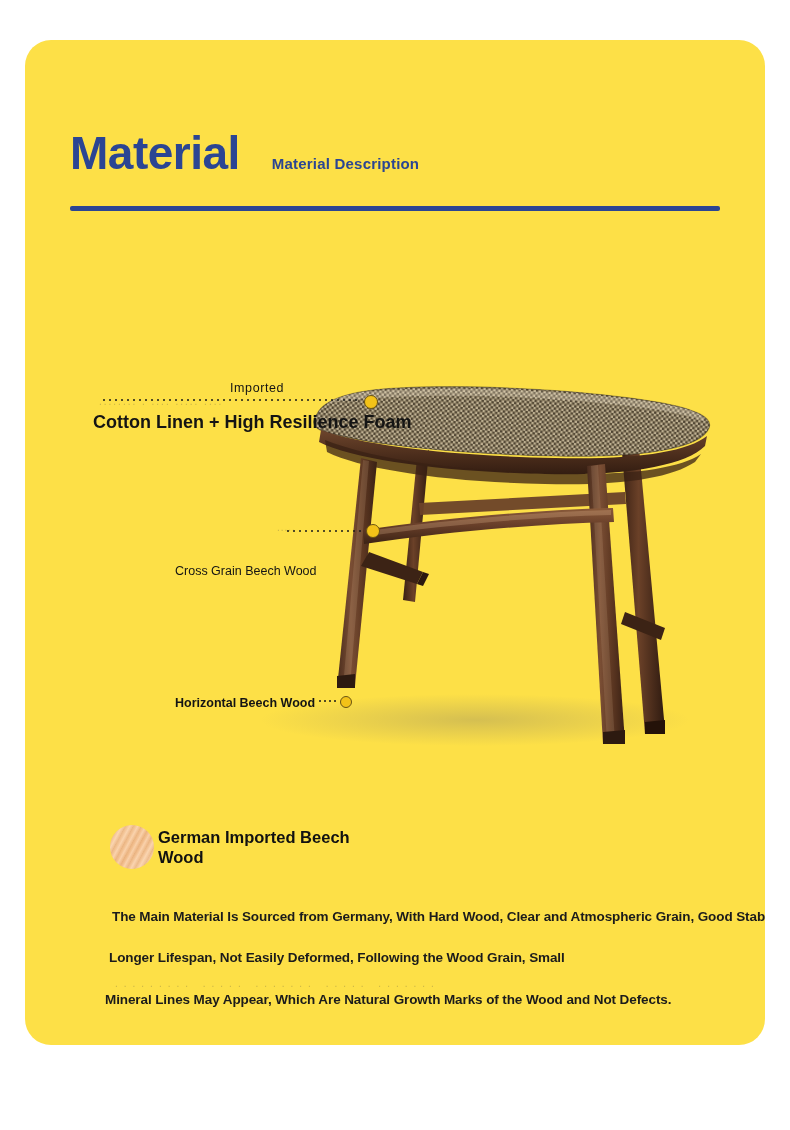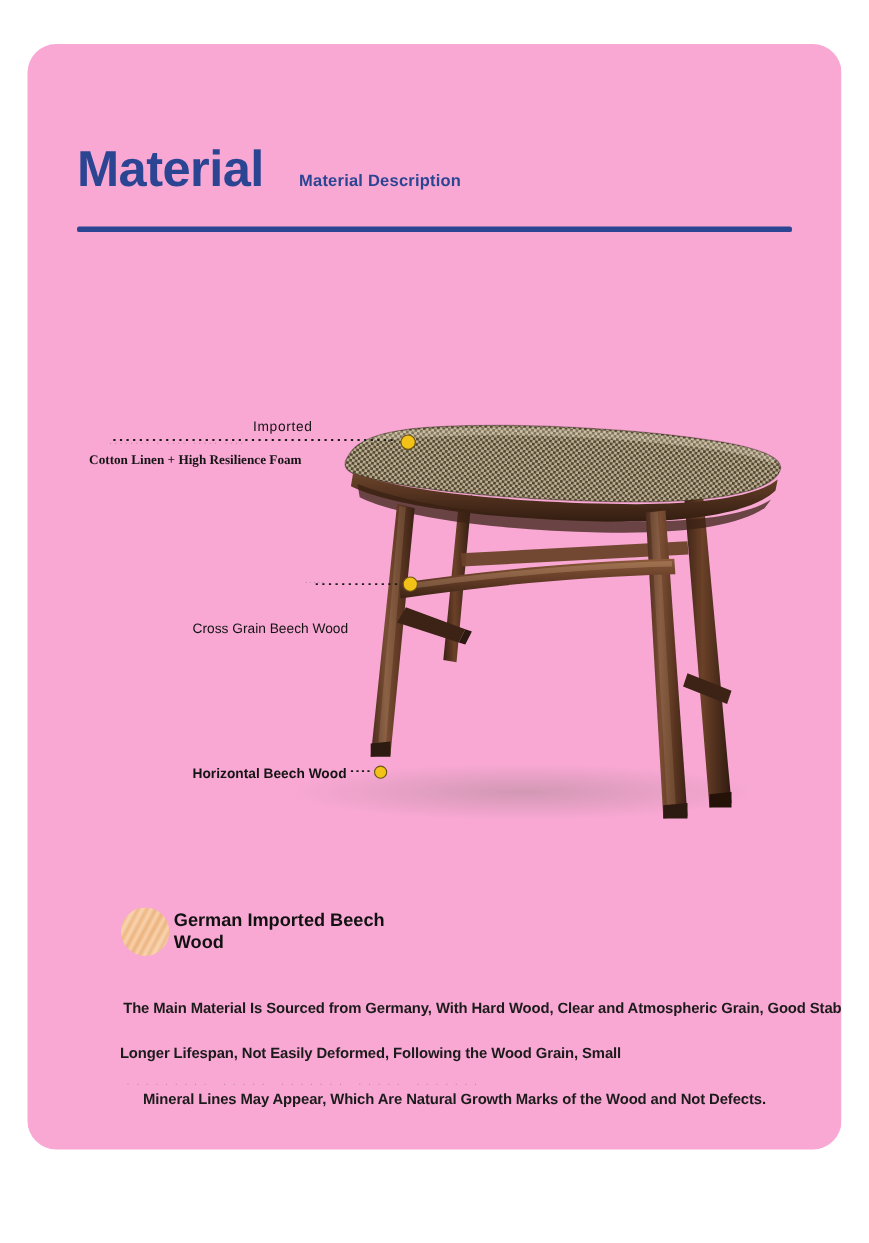--- a/index.html
+++ b/index.html
@@ -12,21 +12,21 @@
   #page {
     position: relative;
     width: 790px; height: 1130px;
     background: #ffffff;
   }
   
   .card {
     position: absolute;
     left: 25px; top: 40px;
     width: 740px; height: 1005px;
-    background: #f9a8d4;
+    background: #fde047;
     border-radius: 26px;
     overflow: hidden;
   }
   
   .header {
     position: absolute;
     left: 45px; top: 90px;
     width: 650px;
   }
   .header-row {
@@ -71,24 +71,23 @@
     white-space: nowrap;
     line-height: 1.25;
   }
   .anno-cushion-title {
     left: 205px; top: 341px;
     font-size: 12.5px;
     font-weight: 500;
     letter-spacing: 0.6px;
   }
   .anno-cushion-sub {
-    left: 56px; top: 371px;
-    font-size: 12px;
+    left: 68px; top: 371px;
+    font-size: 18px;
     font-weight: 700;
-    font-family: Liberation Serif, serif;
   }
   .anno-cross { left: 150px; top: 484px; font-weight: 400; margin-top: 40px; }
   .anno-horiz { left: 150px; top: 656px; font-weight: 700; text-align: right; }
 
   .ghost {
     position: absolute;
     color: rgba(70,70,70,0.28);
     font-size: 10px;
     white-space: nowrap;
     letter-spacing: 2px;
@@ -129,21 +128,21 @@
   .desc-line {
     position: absolute;
     font-size: 13.5px;
     font-weight: 600;
     color: #1b1b1b;
     white-space: nowrap;
     letter-spacing: -0.1px;
   }
   .desc-1 { left: 87px; top: 869px; }
   .desc-2 { left: 84px; top: 910px; }
-  .desc-3 { left: 105px; top: 952px; }
+  .desc-3 { left: 80px; top: 952px; }
 
   
   .clip-right {
     position: absolute;
     left: 765px; top: 0;
     width: 25px; height: 1130px;
     background: #ffffff;
   }
 </style>
 </head>

